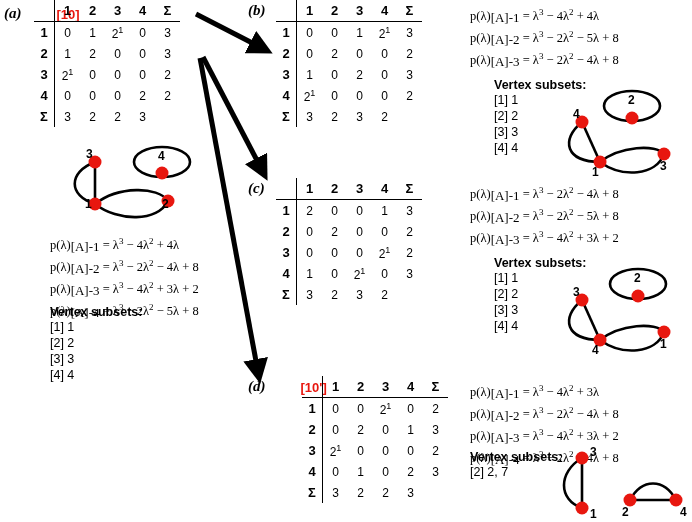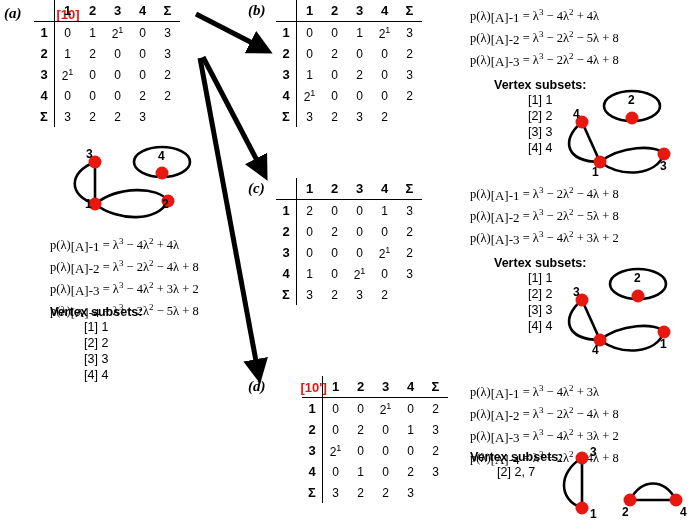--- a/index.html
+++ b/index.html
@@ -38,21 +38,21 @@
     font-family:"Liberation Serif", serif;
     font-size:12.5px;line-height:17px;white-space:nowrap;
   }
   .eqs .sub{font-size:13px;vertical-align:-2px;}
   .vsub-title{
     font-family:"Liberation Sans", sans-serif;
     font-size:12.5px;font-weight:bold;margin-top:2px;text-align:right;
   }
   .vsub{
     font-family:"Liberation Sans", sans-serif;
-    font-size:12.5px;line-height:16px;text-align:center;
+    font-size:12.5px;line-height:16px;
   }
   svg{overflow:visible;}
 </style>
 </head>
 <body>
 
 <div class="panel" style="left:4px;top:4px;">
   <div style="display:flex;align-items:flex-start;">
     <div class="plabel" style="margin-right:2px;margin-top:1px;">(a)</div>
     <div class="redtag" style="margin-top:3px;">[10]</div>

